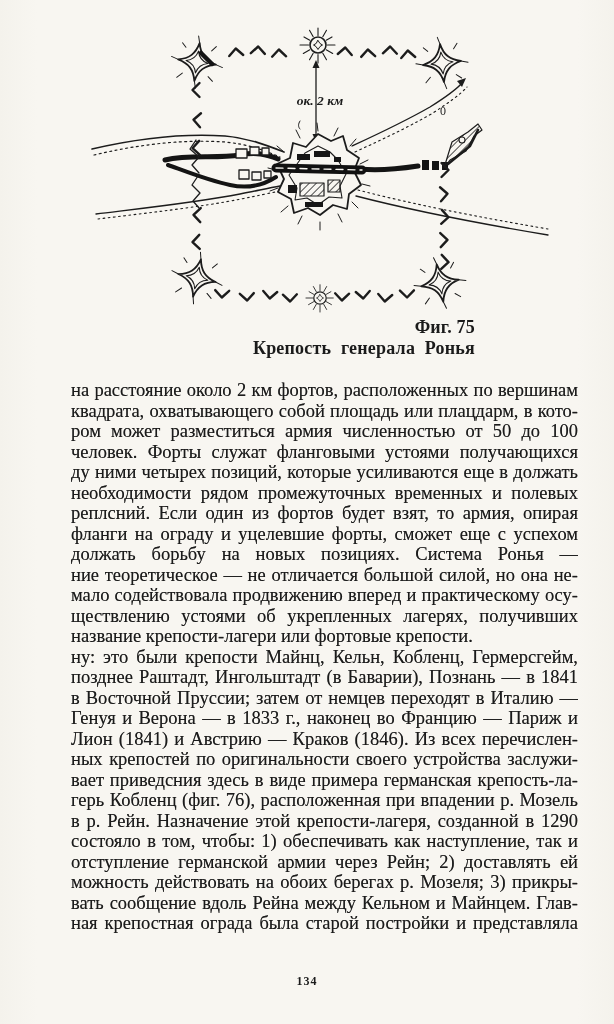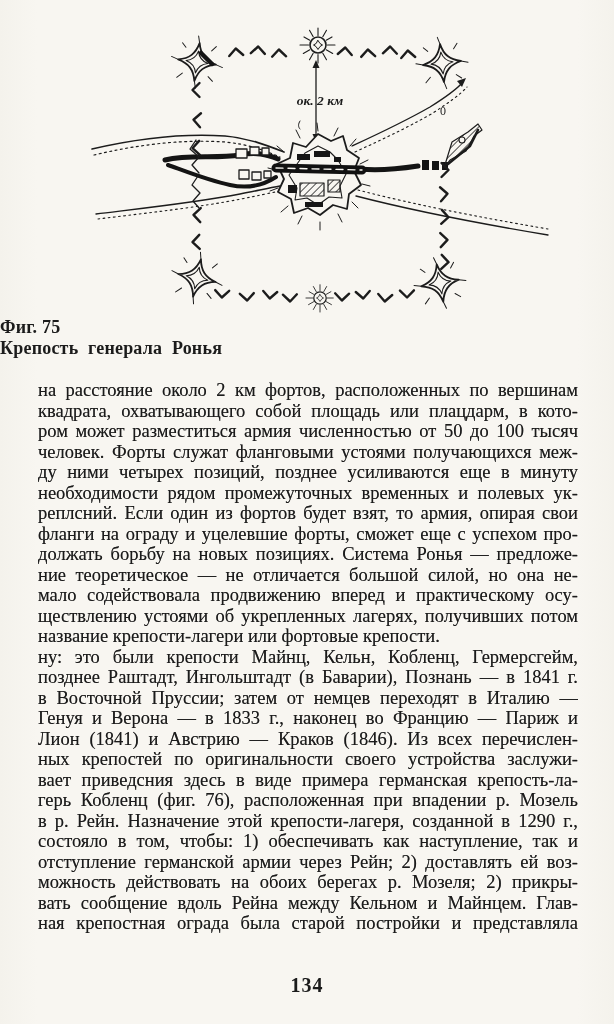--- a/index.html
+++ b/index.html
@@ -9,38 +9,38 @@
     font-family:"Liberation Serif","DejaVu Serif",serif;
     color:#1b1b1b;
     position:relative;
     overflow:hidden;
   }
   .page{position:absolute;inset:0;background:linear-gradient(90deg,#f4f2ec 0%,#f8f6f1 6%,#f8f6f1 94%,#f4f2ec 100%);}
   .figure{position:absolute;top:18px;left:0;width:596px;height:300px;}
   .figure svg{display:block;pointer-events:none;}
   .caption{
     position:absolute;top:317px;left:0;width:475px;
-    font-weight:bold;font-size:18px;line-height:21px;
+    text-align:right;font-weight:bold;font-size:18px;line-height:21px;
     letter-spacing:.2px;
   }
   .caption .c2{word-spacing:5px;}
   .body-text{
     position:absolute;top:380px;left:38px;width:540px;
     font-size:18.5px;line-height:20.5px;
     text-shadow:0 0 .4px rgba(20,20,20,.55);
   }
   .ln{
     height:20.5px;overflow:hidden;white-space:normal;
-    text-align:justify;text-align-last:justify;
+    text-align:justify;text-align-last:justify;margin-left:33px;
   }
   .ln.last{text-align-last:left;}
   .ln.indent{text-indent:28px;}
   .pageno{
     position:absolute;top:974px;left:0;width:614px;
-    text-align:center;font-weight:bold;font-size:20px;letter-spacing:1px;
+    text-align:center;font-weight:bold;font-size:12px;letter-spacing:1px;
   }
 </style>
 </head>
 <body>
 
 <div class="page">
 
   <div class="figure">
     <svg width="614" height="300" viewBox="0 0 614 300" fill="none" stroke="#1c1c1c" stroke-linecap="round" stroke-linejoin="round">
       <defs>
@@ -177,40 +177,40 @@
   <div class="caption">
     <div class="c1">Фиг. 75</div>
     <div class="c2">Крепость генерала Ронья</div>
   </div>
 
   <div class="body-text">
     <div class="ln">на расстояние около 2 км фортов, расположенных по вершинам</div>
     <div class="ln">квадрата, охватывающего собой площадь или плацдарм, в кото-</div>
     <div class="ln">ром может разместиться армия численностью от 50 до 100 тысяч</div>
     <div class="ln">человек. Форты служат фланговыми устоями получающихся меж-</div>
-    <div class="ln">ду ними четырех позиций, позднее усиливаются еще в минуту</div>
+    <div class="ln">ду ними четырех позиций, которые усиливаются еще в должать</div>
     <div class="ln">необходимости рядом промежуточных временных и полевых ук-</div>
     <div class="ln">реплсний. Если один из фортов будет взят, то армия, опирая свои</div>
     <div class="ln">фланги на ограду и уцелевшие форты, сможет еще с успехом про-</div>
     <div class="ln">должать борьбу на новых позициях. Система Ронья — предложе-</div>
     <div class="ln">ние теоретическое — не отличается большой силой, но она не-</div>
     <div class="ln">мало содействовала продвижению вперед и практическому осу-</div>
     <div class="ln">ществлению устоями об укрепленных лагерях, получивших потом</div>
     <div class="ln last">название крепости-лагери или фортовые крепости.</div>
     <div class="ln">ну: это были крепости Майнц, Кельн, Кобленц, Гермерсгейм,</div>
     <div class="ln">позднее Раштадт, Ингольштадт (в Баварии), Познань — в 1841 г.</div>
     <div class="ln">в Восточной Пруссии; затем от немцев переходят в Италию —</div>
     <div class="ln">Генуя и Верона — в 1833 г., наконец во Францию — Париж и</div>
     <div class="ln">Лион (1841) и Австрию — Краков (1846). Из всех перечислен-</div>
     <div class="ln">ных крепостей по оригинальности своего устройства заслужи-</div>
     <div class="ln">вает приведсния здесь в виде примера германская крепость-ла-</div>
     <div class="ln">герь Кобленц (фиг. 76), расположенная при впадении р. Мозель</div>
     <div class="ln">в р. Рейн. Назначение этой крепости-лагеря, созданной в 1290 г.,</div>
     <div class="ln">состояло в том, чтобы: 1) обеспечивать как наступление, так и</div>
     <div class="ln">отступление германской армии через Рейн; 2) доставлять ей воз-</div>
-    <div class="ln">можность действовать на обоих берегах р. Мозеля; 2) прикры-</div>
+    <div class="ln">можность действовать на обоих берегах р. Мозеля; 3) прикры-</div>
     <div class="ln">вать сообщение вдоль Рейна между Кельном и Майнцем. Глав-</div>
     <div class="ln">ная крепостная ограда была старой постройки и представляла</div>
   </div>
 
   <div class="pageno">134</div>
 
 </div>
 
 </body></html>

